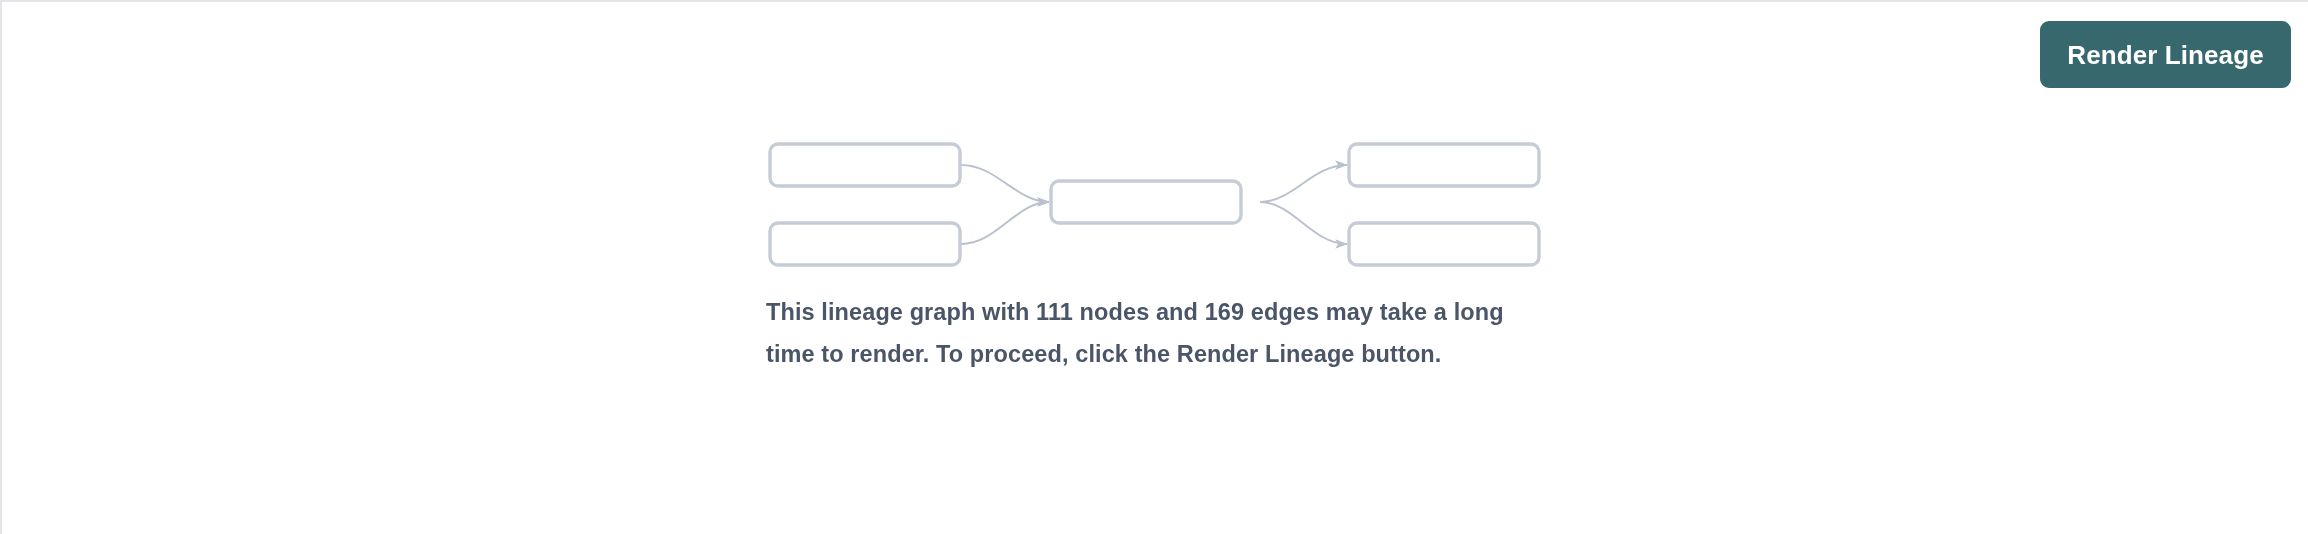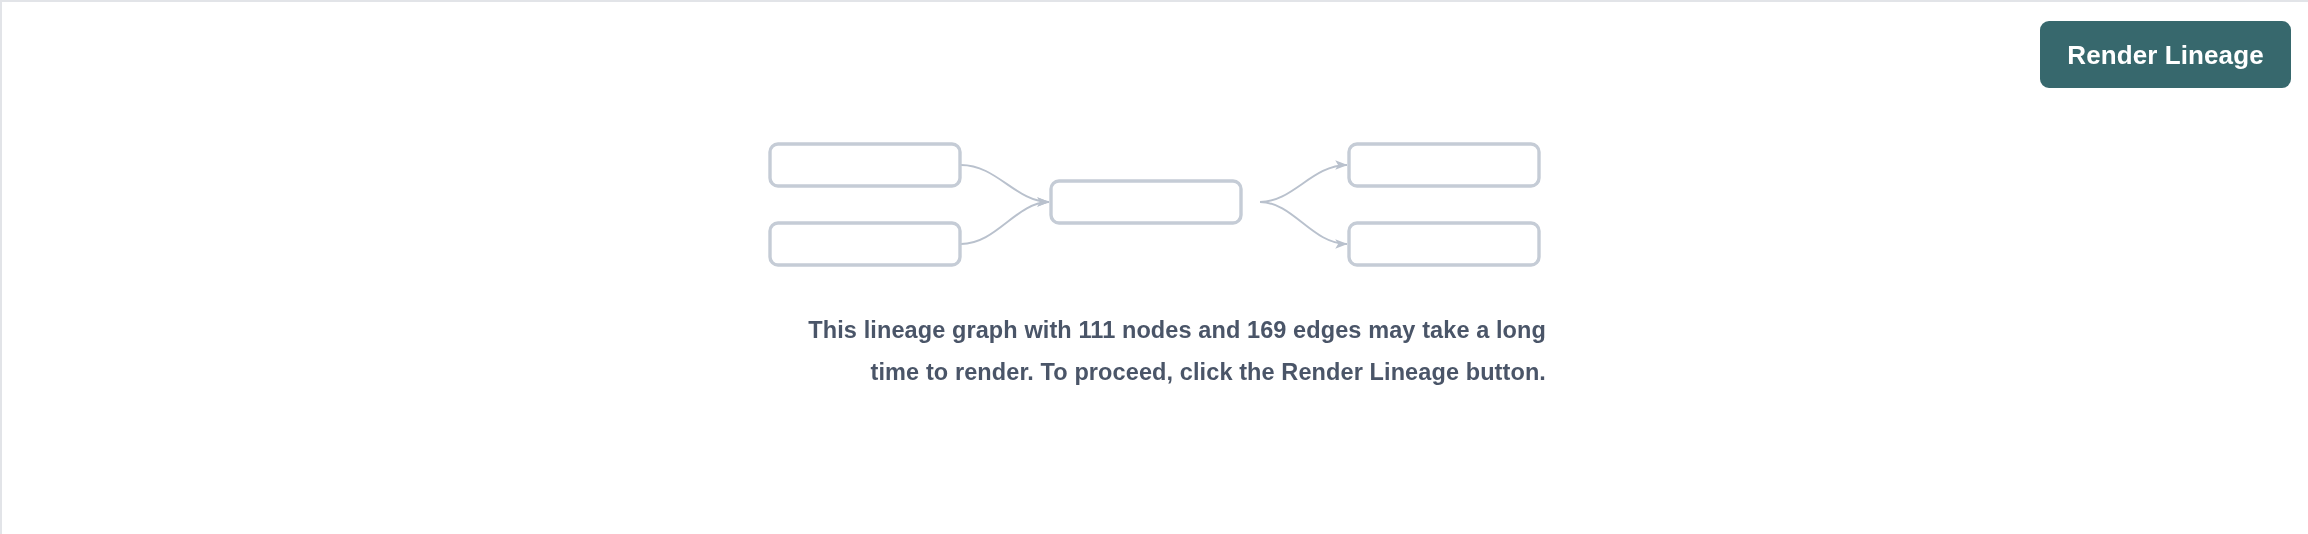--- a/index.html
+++ b/index.html
@@ -72,23 +72,23 @@
   }
 
   #lineage-placeholder-graphic {
     margin-top: 128px;
     width: 790px;
     height: 144px;
     display: block;
   }
 
   #lineage-warning-message {
-    margin-top: 35px;
+    margin-top: 17px;
     width: 780px;
-    text-align: right;
+    text-align: left;
     color: #4a5568;
     font-family: "Liberation Sans", sans-serif;
     font-size: 23.5px;
     font-weight: bold;
     line-height: 42px;
     letter-spacing: 0.1px;
     pointer-events: auto;
   }
 </style>
 </head>

